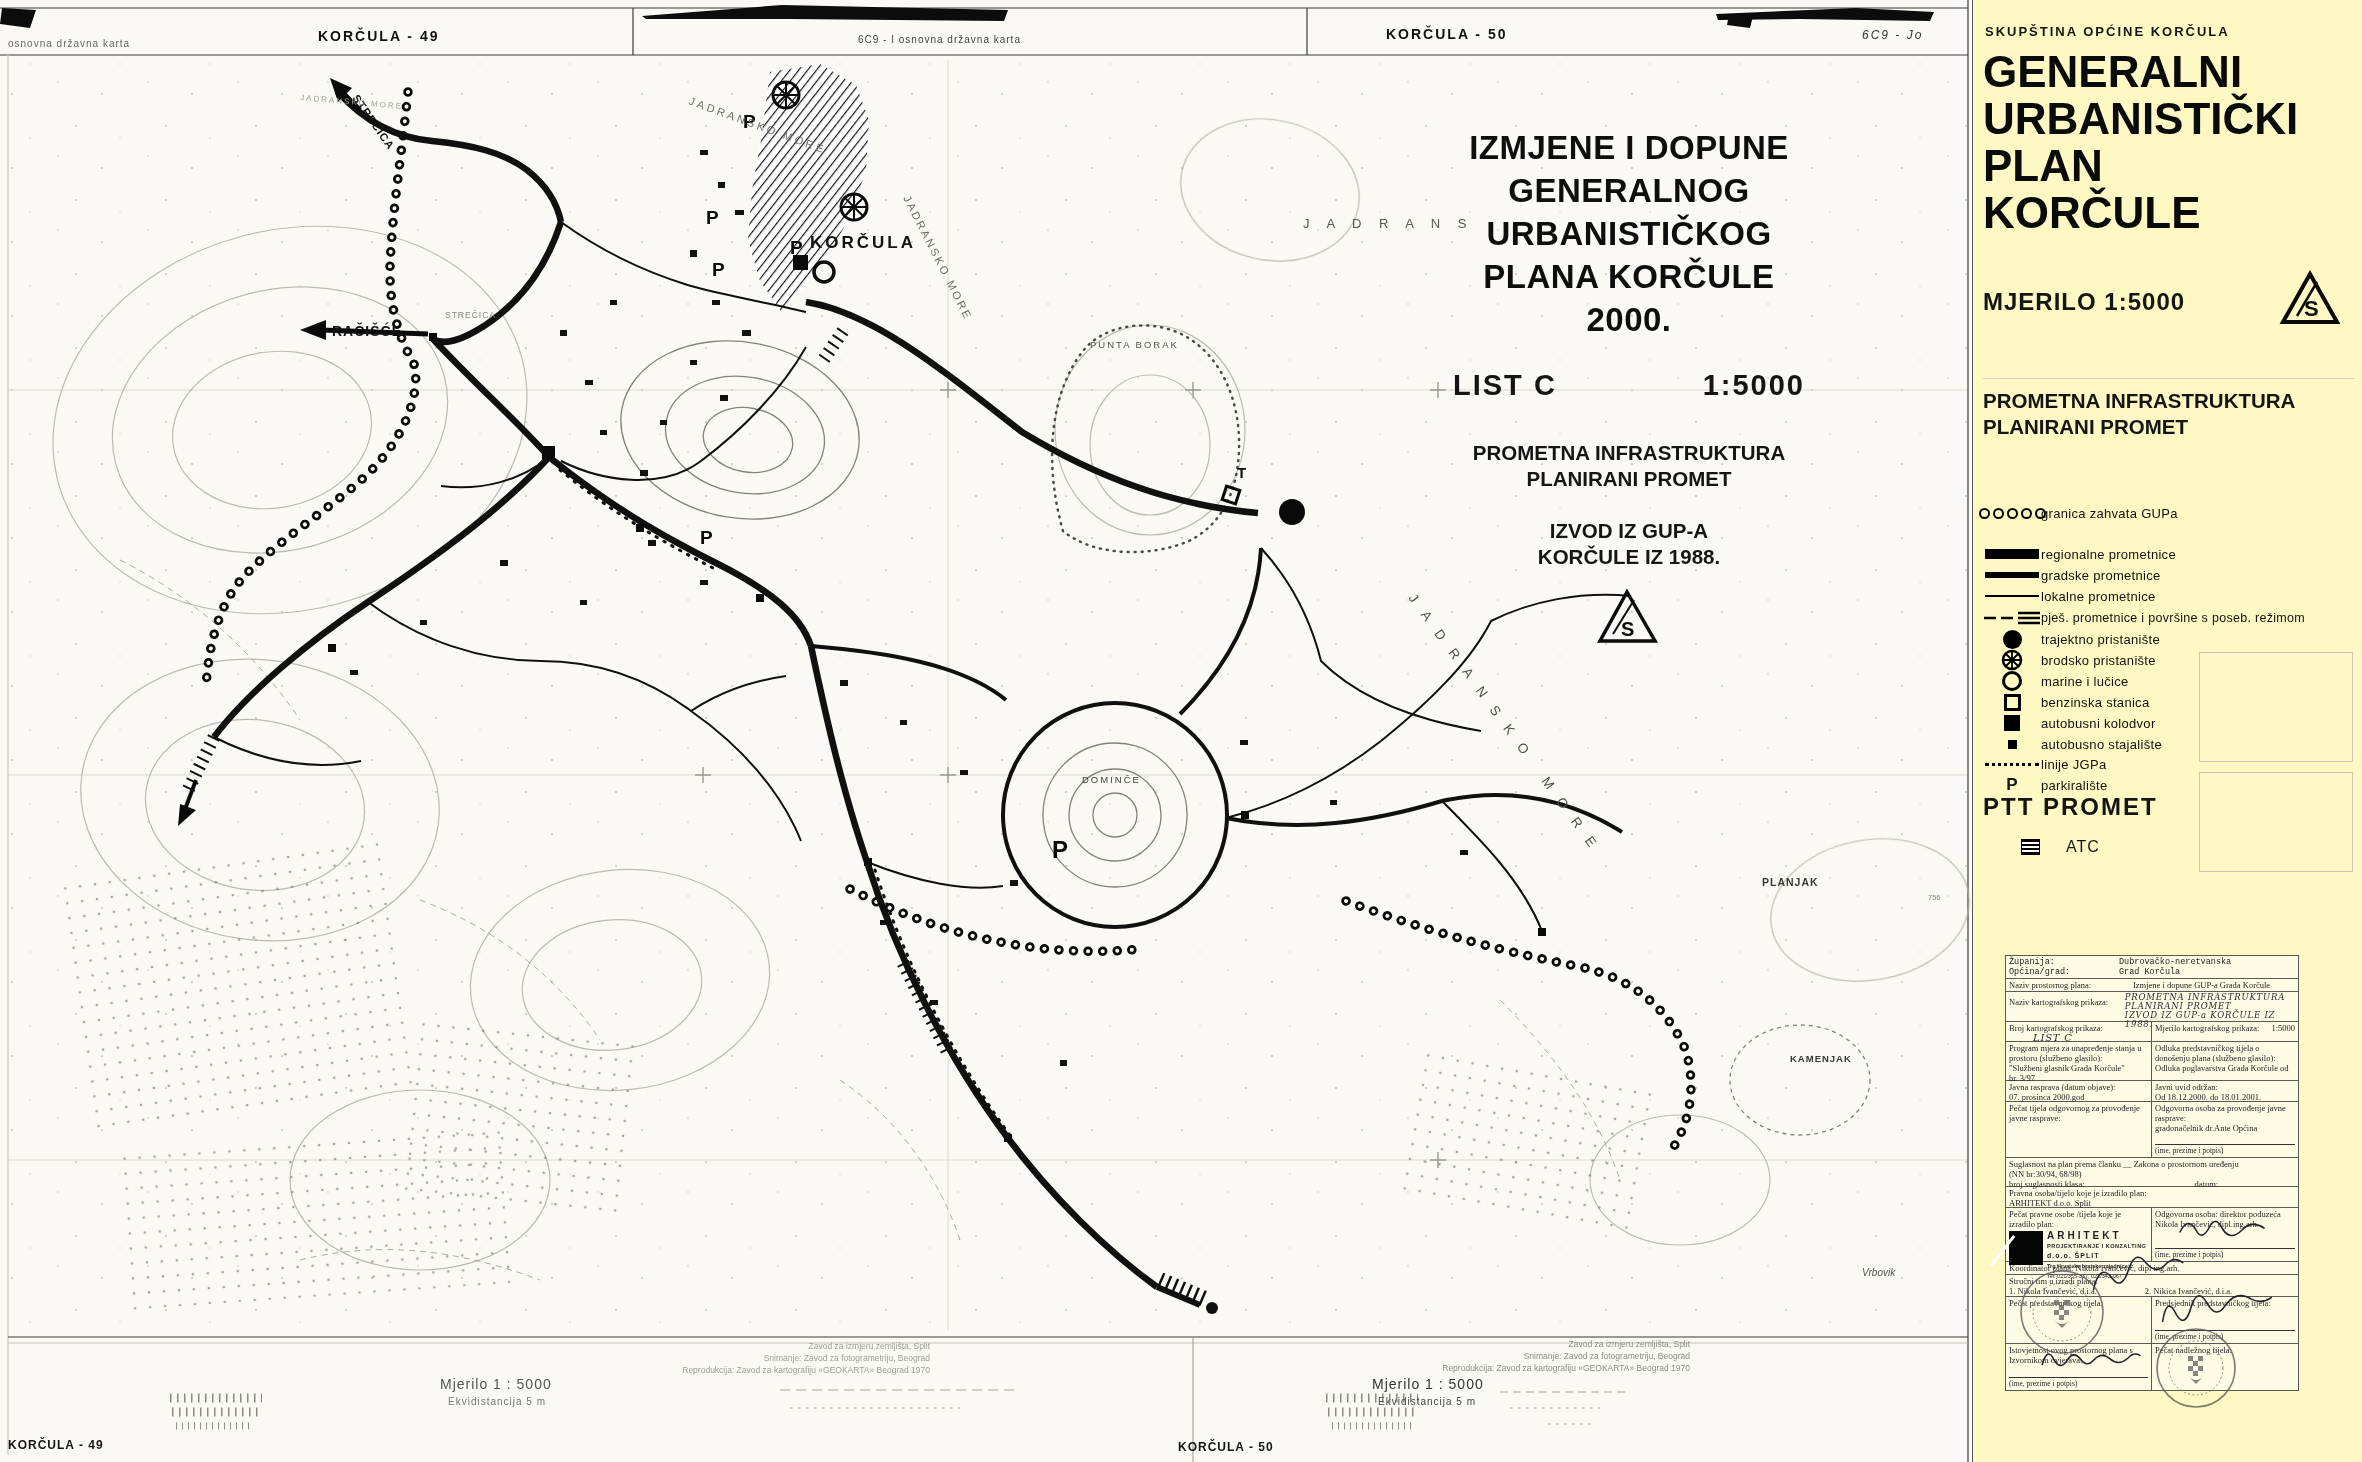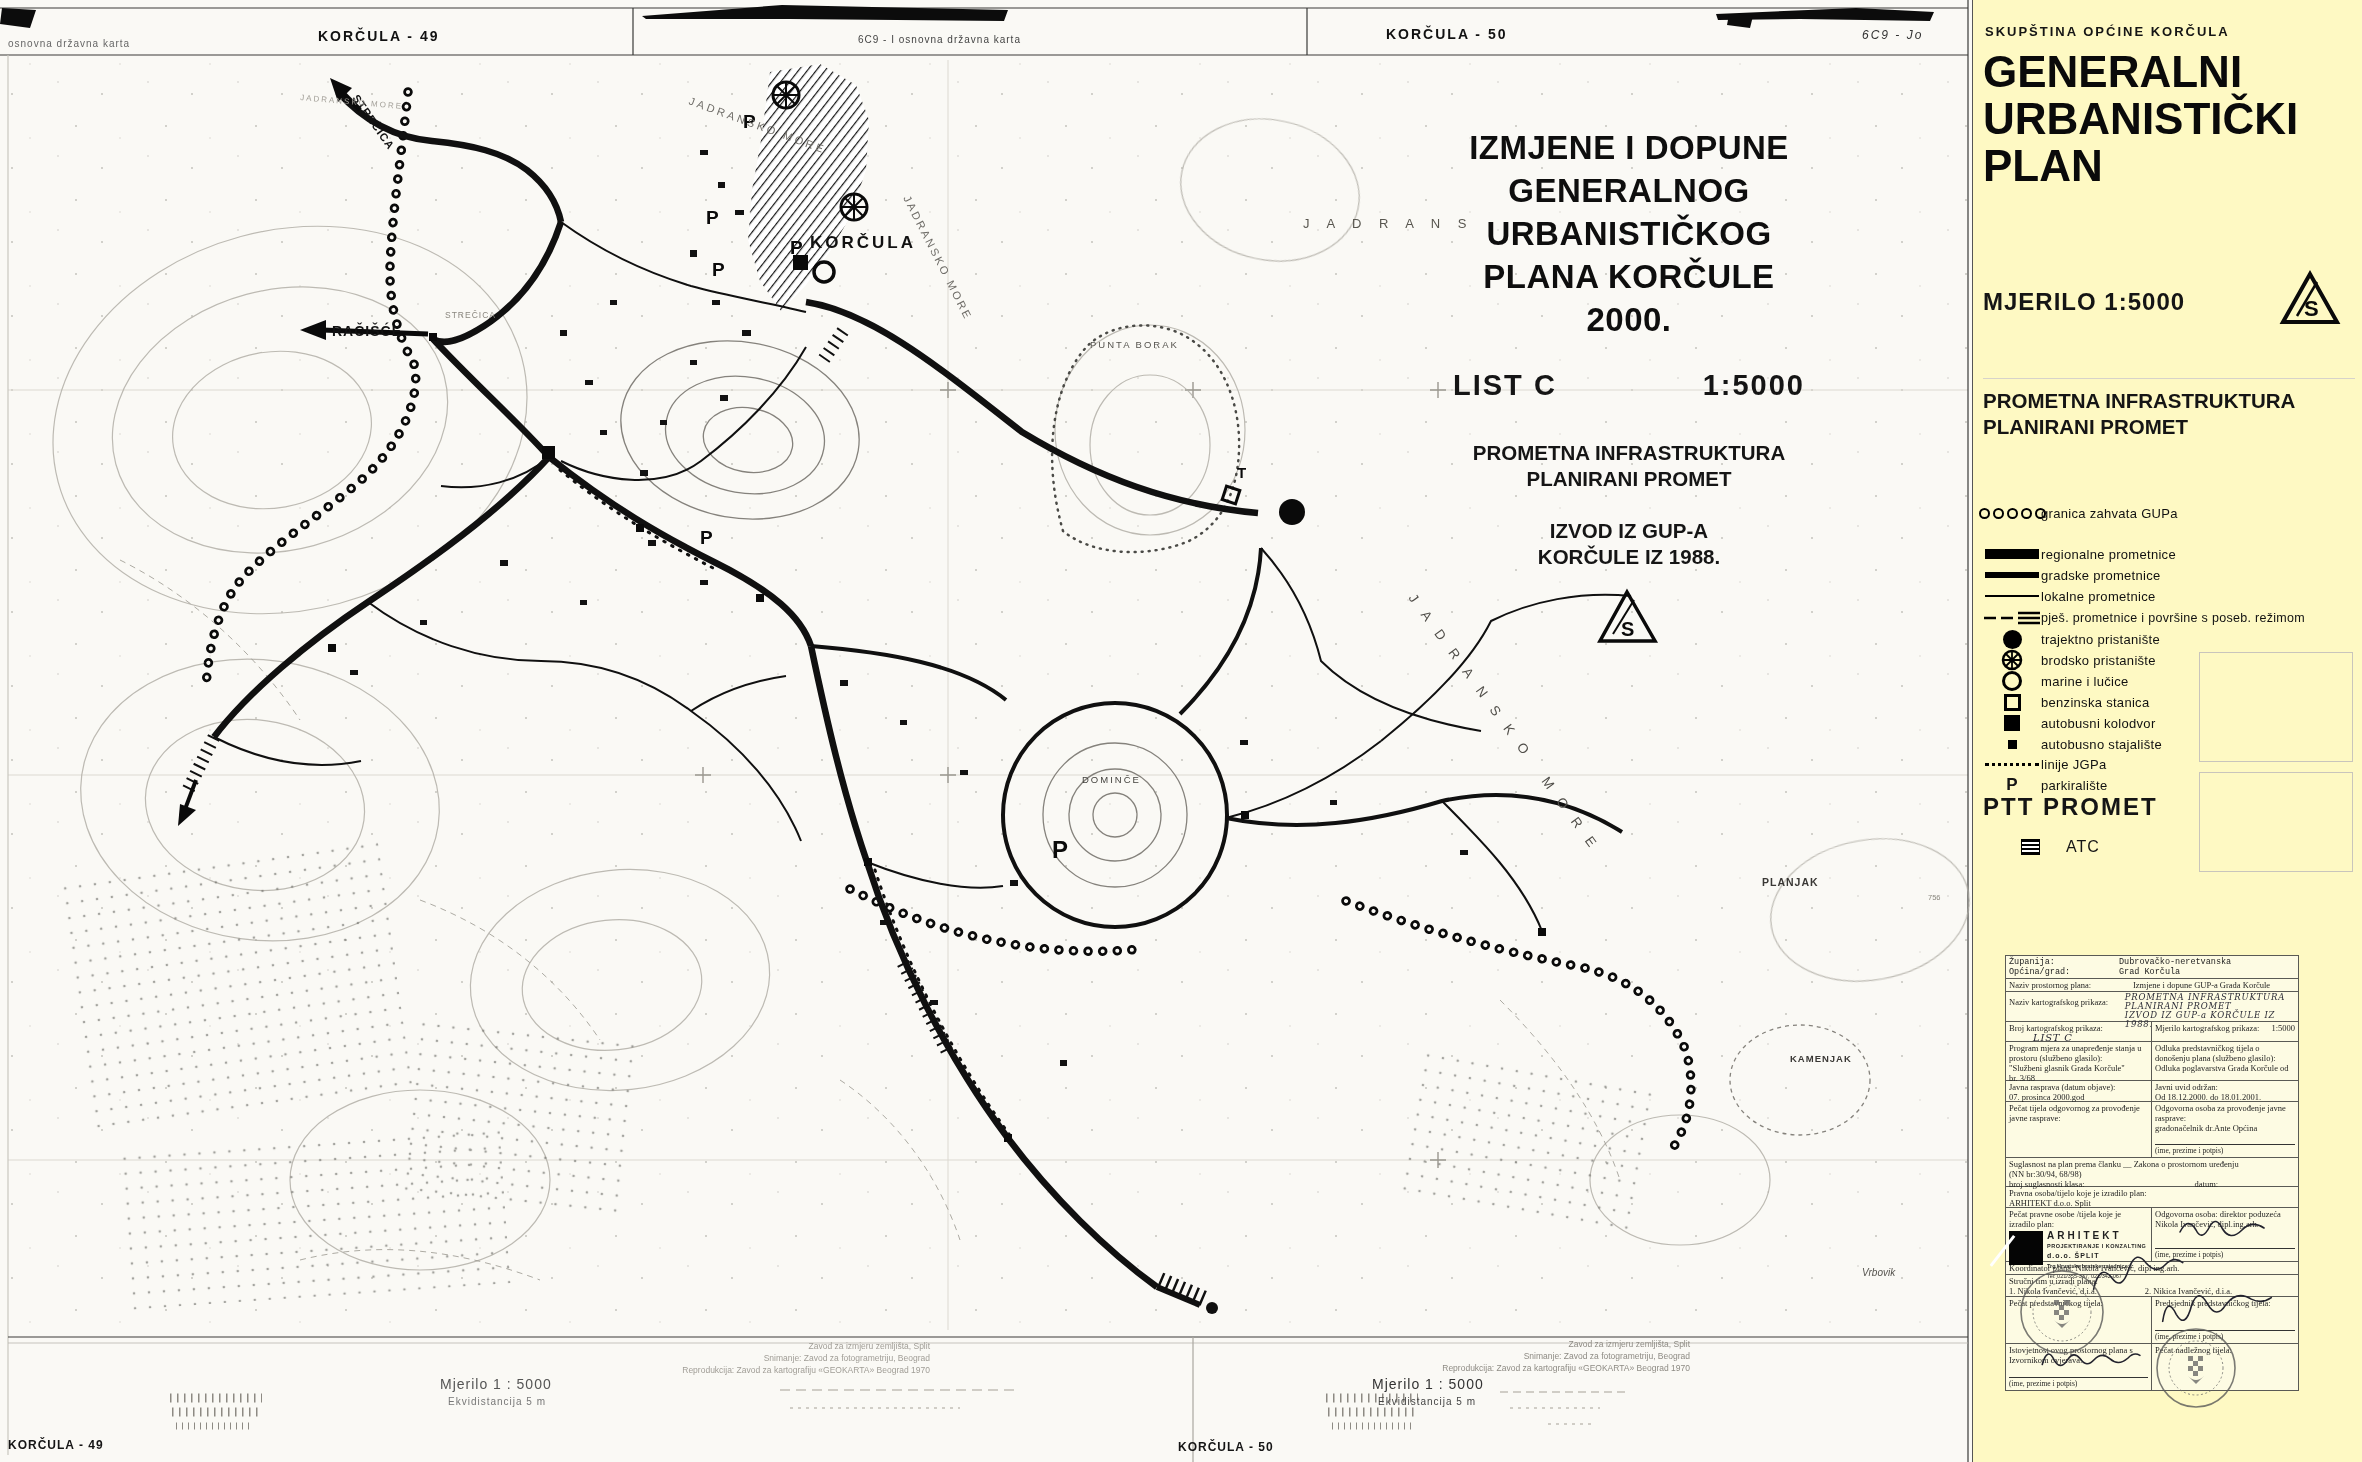--- a/index.html
+++ b/index.html
@@ -387,20 +387,21 @@
     </div>
   </div>
 
   <div class="abs panel">
     <div class="panel-inner">
       <div class="org">SKUPŠTINA OPĆINE KORČULA</div>
       <div class="gup-title">
         <div>GENERALNI</div>
         <div>URBANISTIČKI</div>
         <div>PLAN</div>
+        <div>KORČULE</div>
       </div>
       <div class="scale-label">MJERILO  1:5000</div>
 
       <svg class="abs" style="left:294px;top:268px;" width="66" height="60" viewBox="0 0 66 60">
         <path d="M6,54 L60,54 L33,6 Z" fill="none" stroke="#0a0a0a" stroke-width="4"></path>
         <line x1="20" y1="48" x2="40" y2="14" stroke="#0a0a0a" stroke-width="2.5"></line>
         <text x="27" y="48" font-family="Liberation Sans, sans-serif" font-weight="700" font-size="22" fill="#0a0a0a">S</text>
       </svg>
 
       <div class="abs" style="left:0;top:378px;width:372px;border-top:1px solid #d7d3ca;"></div>
@@ -544,21 +545,21 @@
       </div>
       <div class="cell-r" style="display:flex;justify-content:space-between;">
         <span>Mjerilo kartografskog prikaza:</span>
         <span>1:5000</span>
       </div>
     </div>
     <div class="trow split" style="height:39px;">
       <div class="cell-l">
         <div>Program mjera za unapređenje stanja u prostoru (službeno glasilo):</div>
         <div>"Službeni glasnik Grada Korčule"</div>
-        <div>br. 3/68</div>
+        <div>br. 3/97</div>
       </div>
       <div class="cell-r">
         <div>Odluka predstavničkog tijela o donošenju plana (službeno glasilo):</div>
         <div>Odluka poglavarstva Grada Korčule od</div>
       </div>
     </div>
     <div class="trow split" style="height:21px;">
       <div class="cell-l">
         <div>Javna rasprava (datum objave):</div>
         <div>07. prosinca 2000.god</div>

